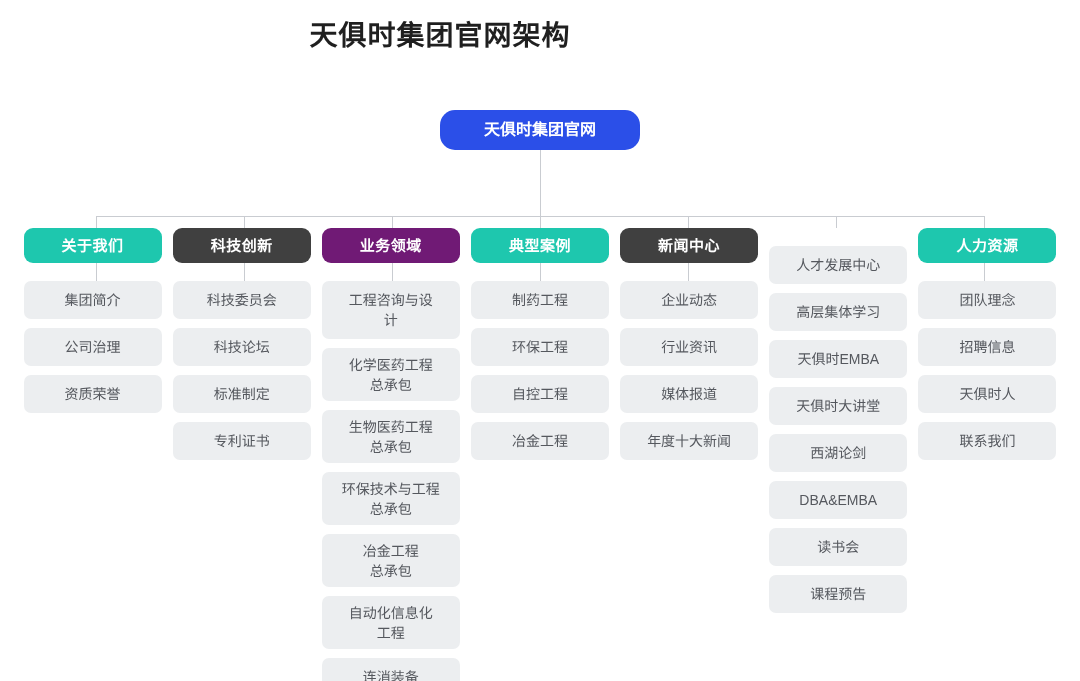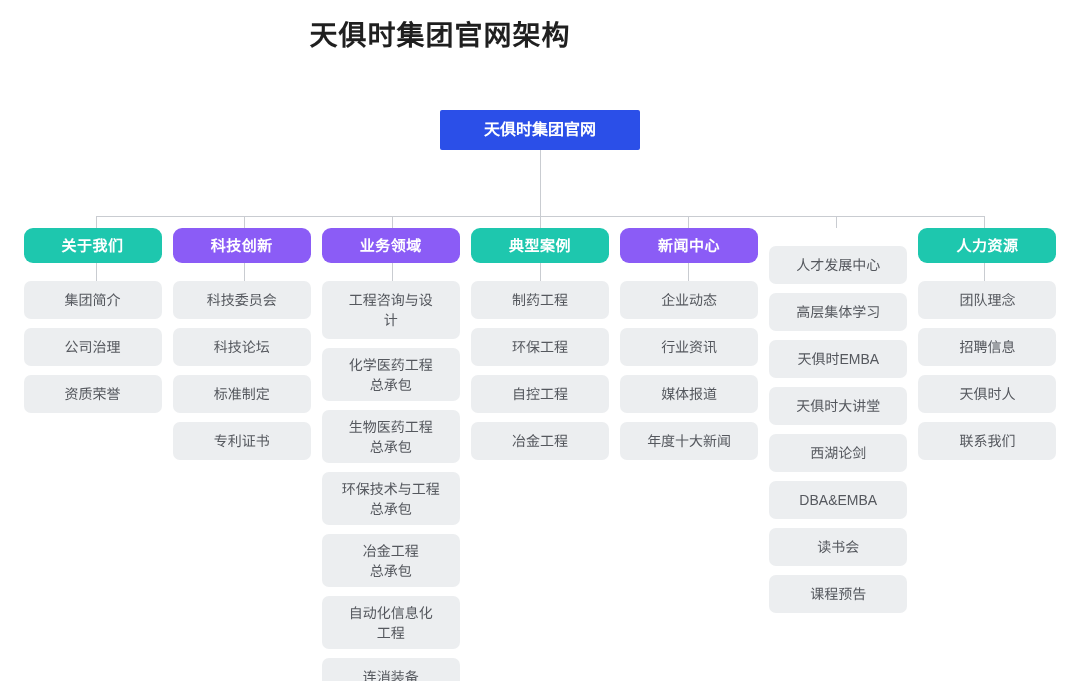--- a/index.html
+++ b/index.html
@@ -37,21 +37,21 @@
     left: 50%;
     transform: translateX(-50%);
     min-width: 200px;
     padding: 9px 22px;
     box-sizing: border-box;
     background: #2b4fe8;
     color: #ffffff;
     font-size: 16px;
     font-weight: bold;
     text-align: center;
-    border-radius: 2px;
+    border-radius: 15px;
     line-height: 22px;
     white-space: nowrap;
     z-index: 3;
   }
 
   
   #connectors {
     position: absolute;
     top: 0;
     left: 0;
@@ -85,22 +85,22 @@
     border-radius: 9px;
     color: #ffffff;
     font-size: 15px;
     font-weight: bold;
     text-align: center;
     line-height: 21px;
     letter-spacing: 0.5px;
     white-space: nowrap;
   }
   .col-header.teal   { background: #1ec7ae; }
-  .col-header.yellow { background: #8b5cf6; text-align: center; }
-  .col-header.blue   { background: #8b5cf6; }
+  .col-header.yellow { background: #404040; text-align: center; }
+  .col-header.blue   { background: #701a75; }
 
   .children {
     margin-top: 18px;
     width: 138px;
     display: flex;
     flex-direction: column;
     gap: 9px;
   }
   .child-node {
     width: 138px;

